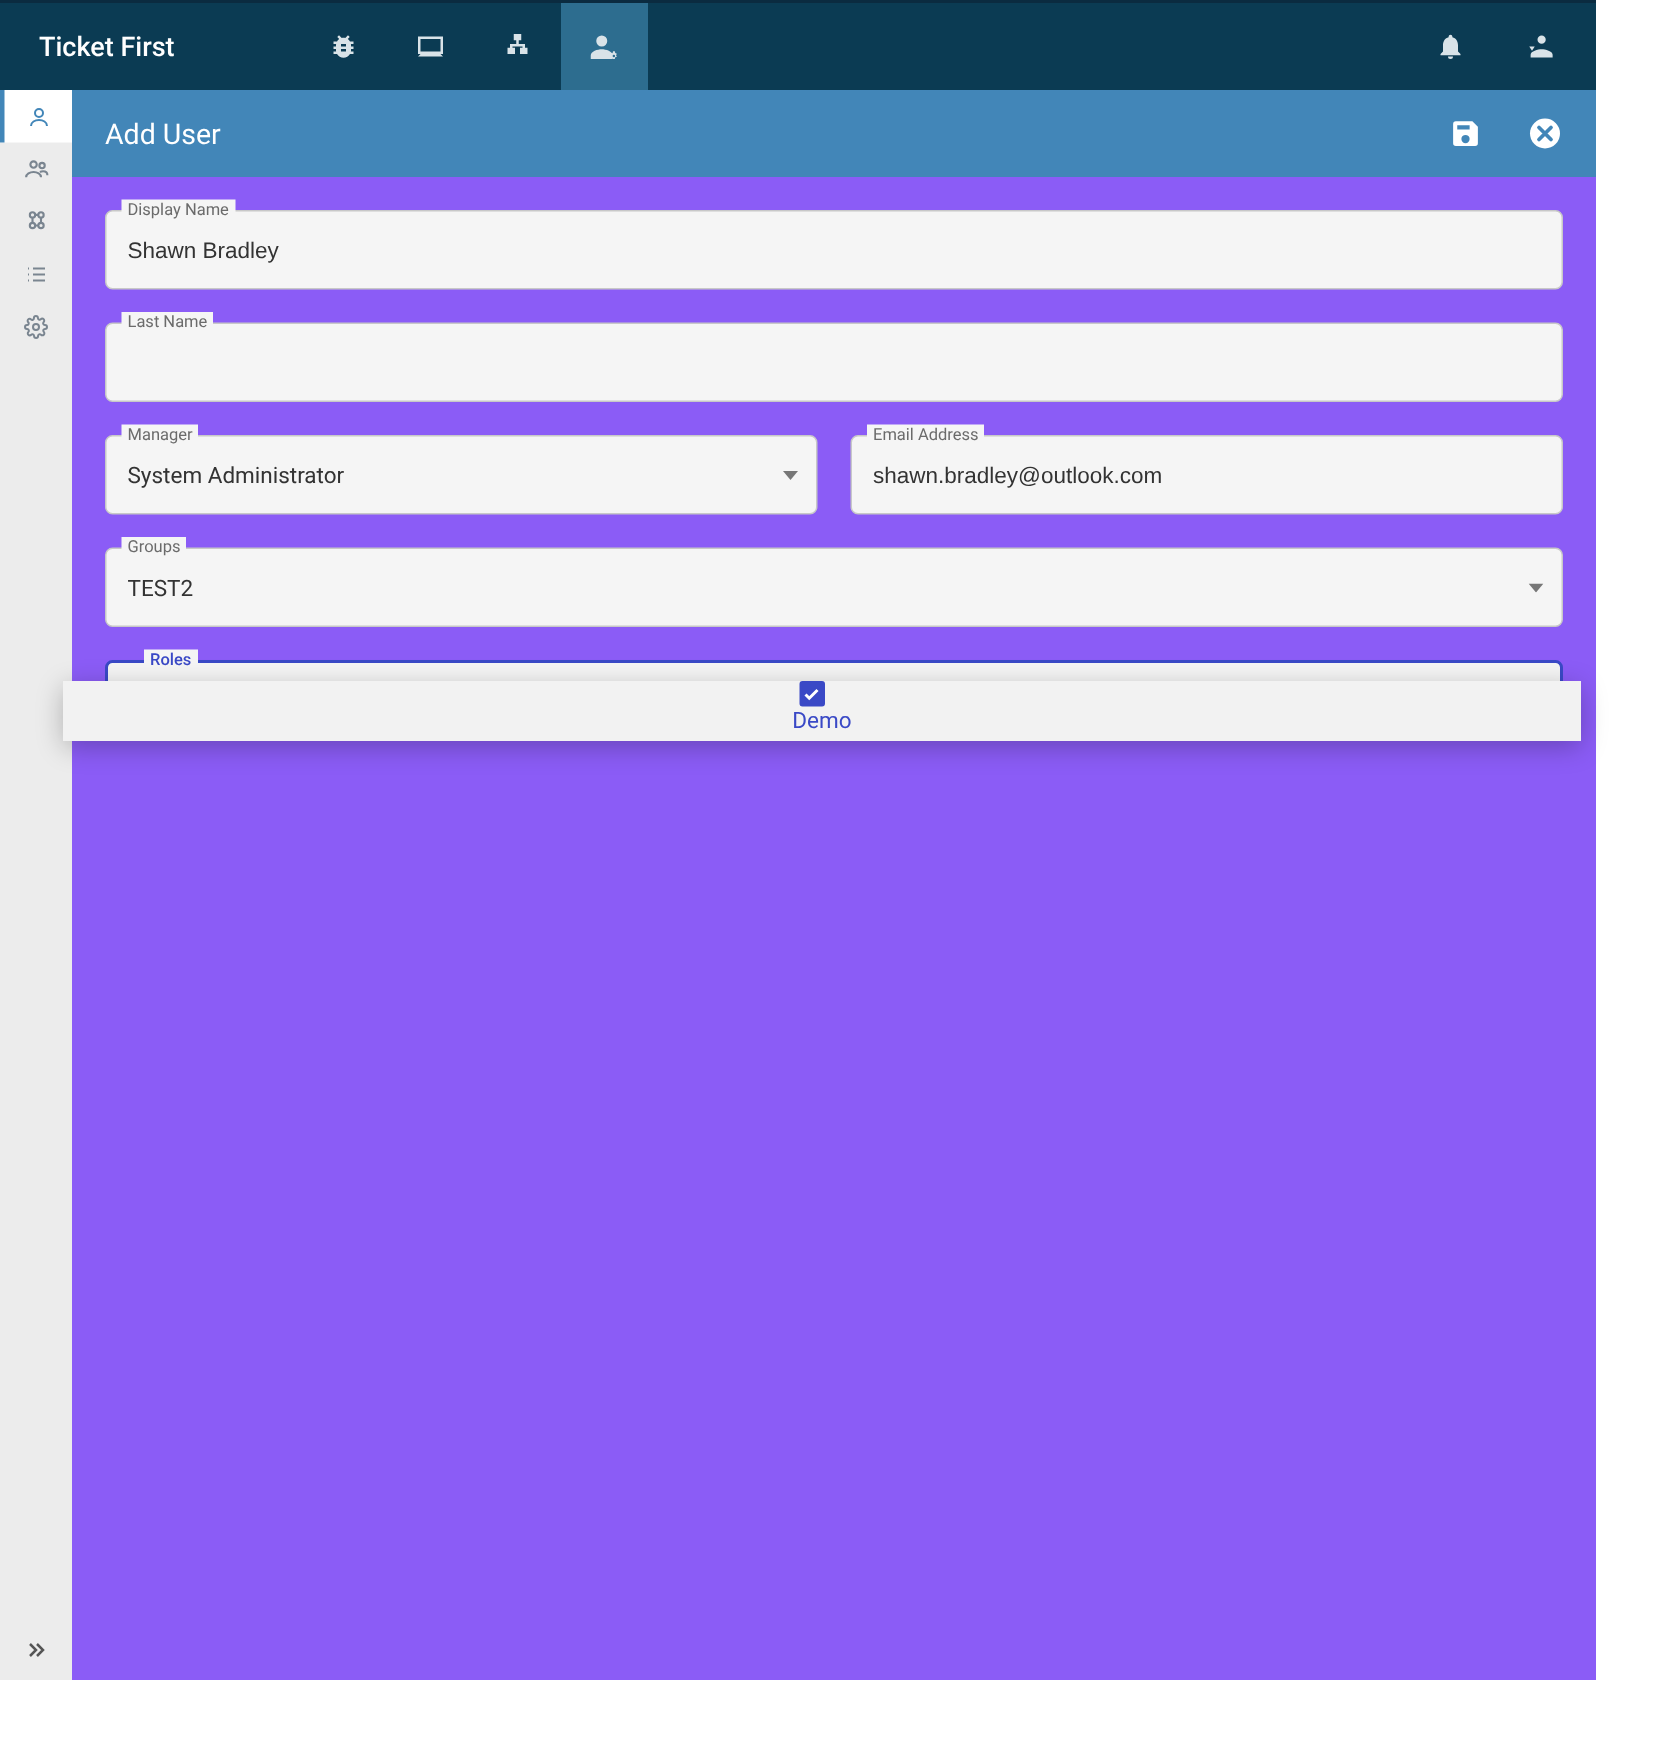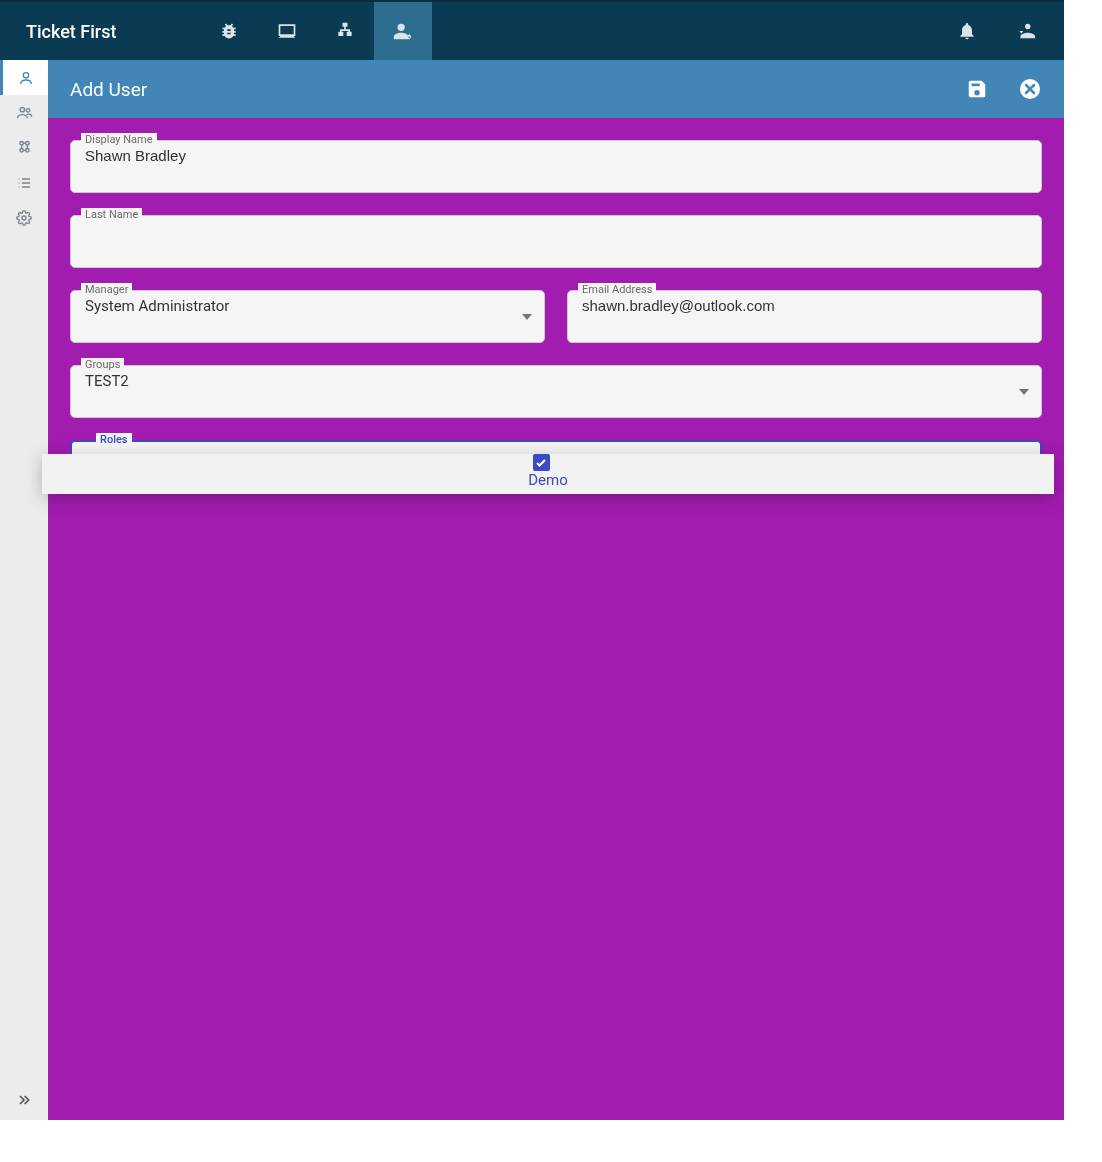--- a/index.html
+++ b/index.html
@@ -72,21 +72,21 @@
     color: #4286b8;
     border-left: 3px solid #4286b8;
     width: 48px;
   }
   .side-expand {
     margin-top: auto;
     width:48px; height:40px;
     display:flex;align-items:center;justify-content:center;
     color:#555; cursor:pointer;
   }
-  .main { flex:1; background:#a21caf; display:flex; flex-direction:column; }
+  .main { flex:1; background:#8b5cf6; display:flex; flex-direction:column; }
   .page-header {
     height: 58px;
     background: #4286b8;
     color: #fff;
     display:flex;
     align-items:center;
     padding: 0 22px;
     font-size: 19px;
     font-weight: 400;
   }
@@ -95,22 +95,22 @@
   .form-area { padding: 22px; position: relative; }
   .row { display:flex; gap:22px; margin-bottom: 22px; }
   .field {
     position: relative;
     flex:1;
     border: 1px solid #c8c8c8;
     border-radius: 5px;
     background: #f5f5f5;
     height: 53px;
     display:flex;
-    align-items:flex-start;
-    padding: 6px 14px;
+    align-items:flex-end;
+    padding: 16px 14px;
   }
   .field .label {
     position:absolute;
     top: -8px;
     left: 10px;
     background: #f5f5f5;
     padding: 0 4px;
     font-size: 11px;
     color: #6b6b6b;
   }

